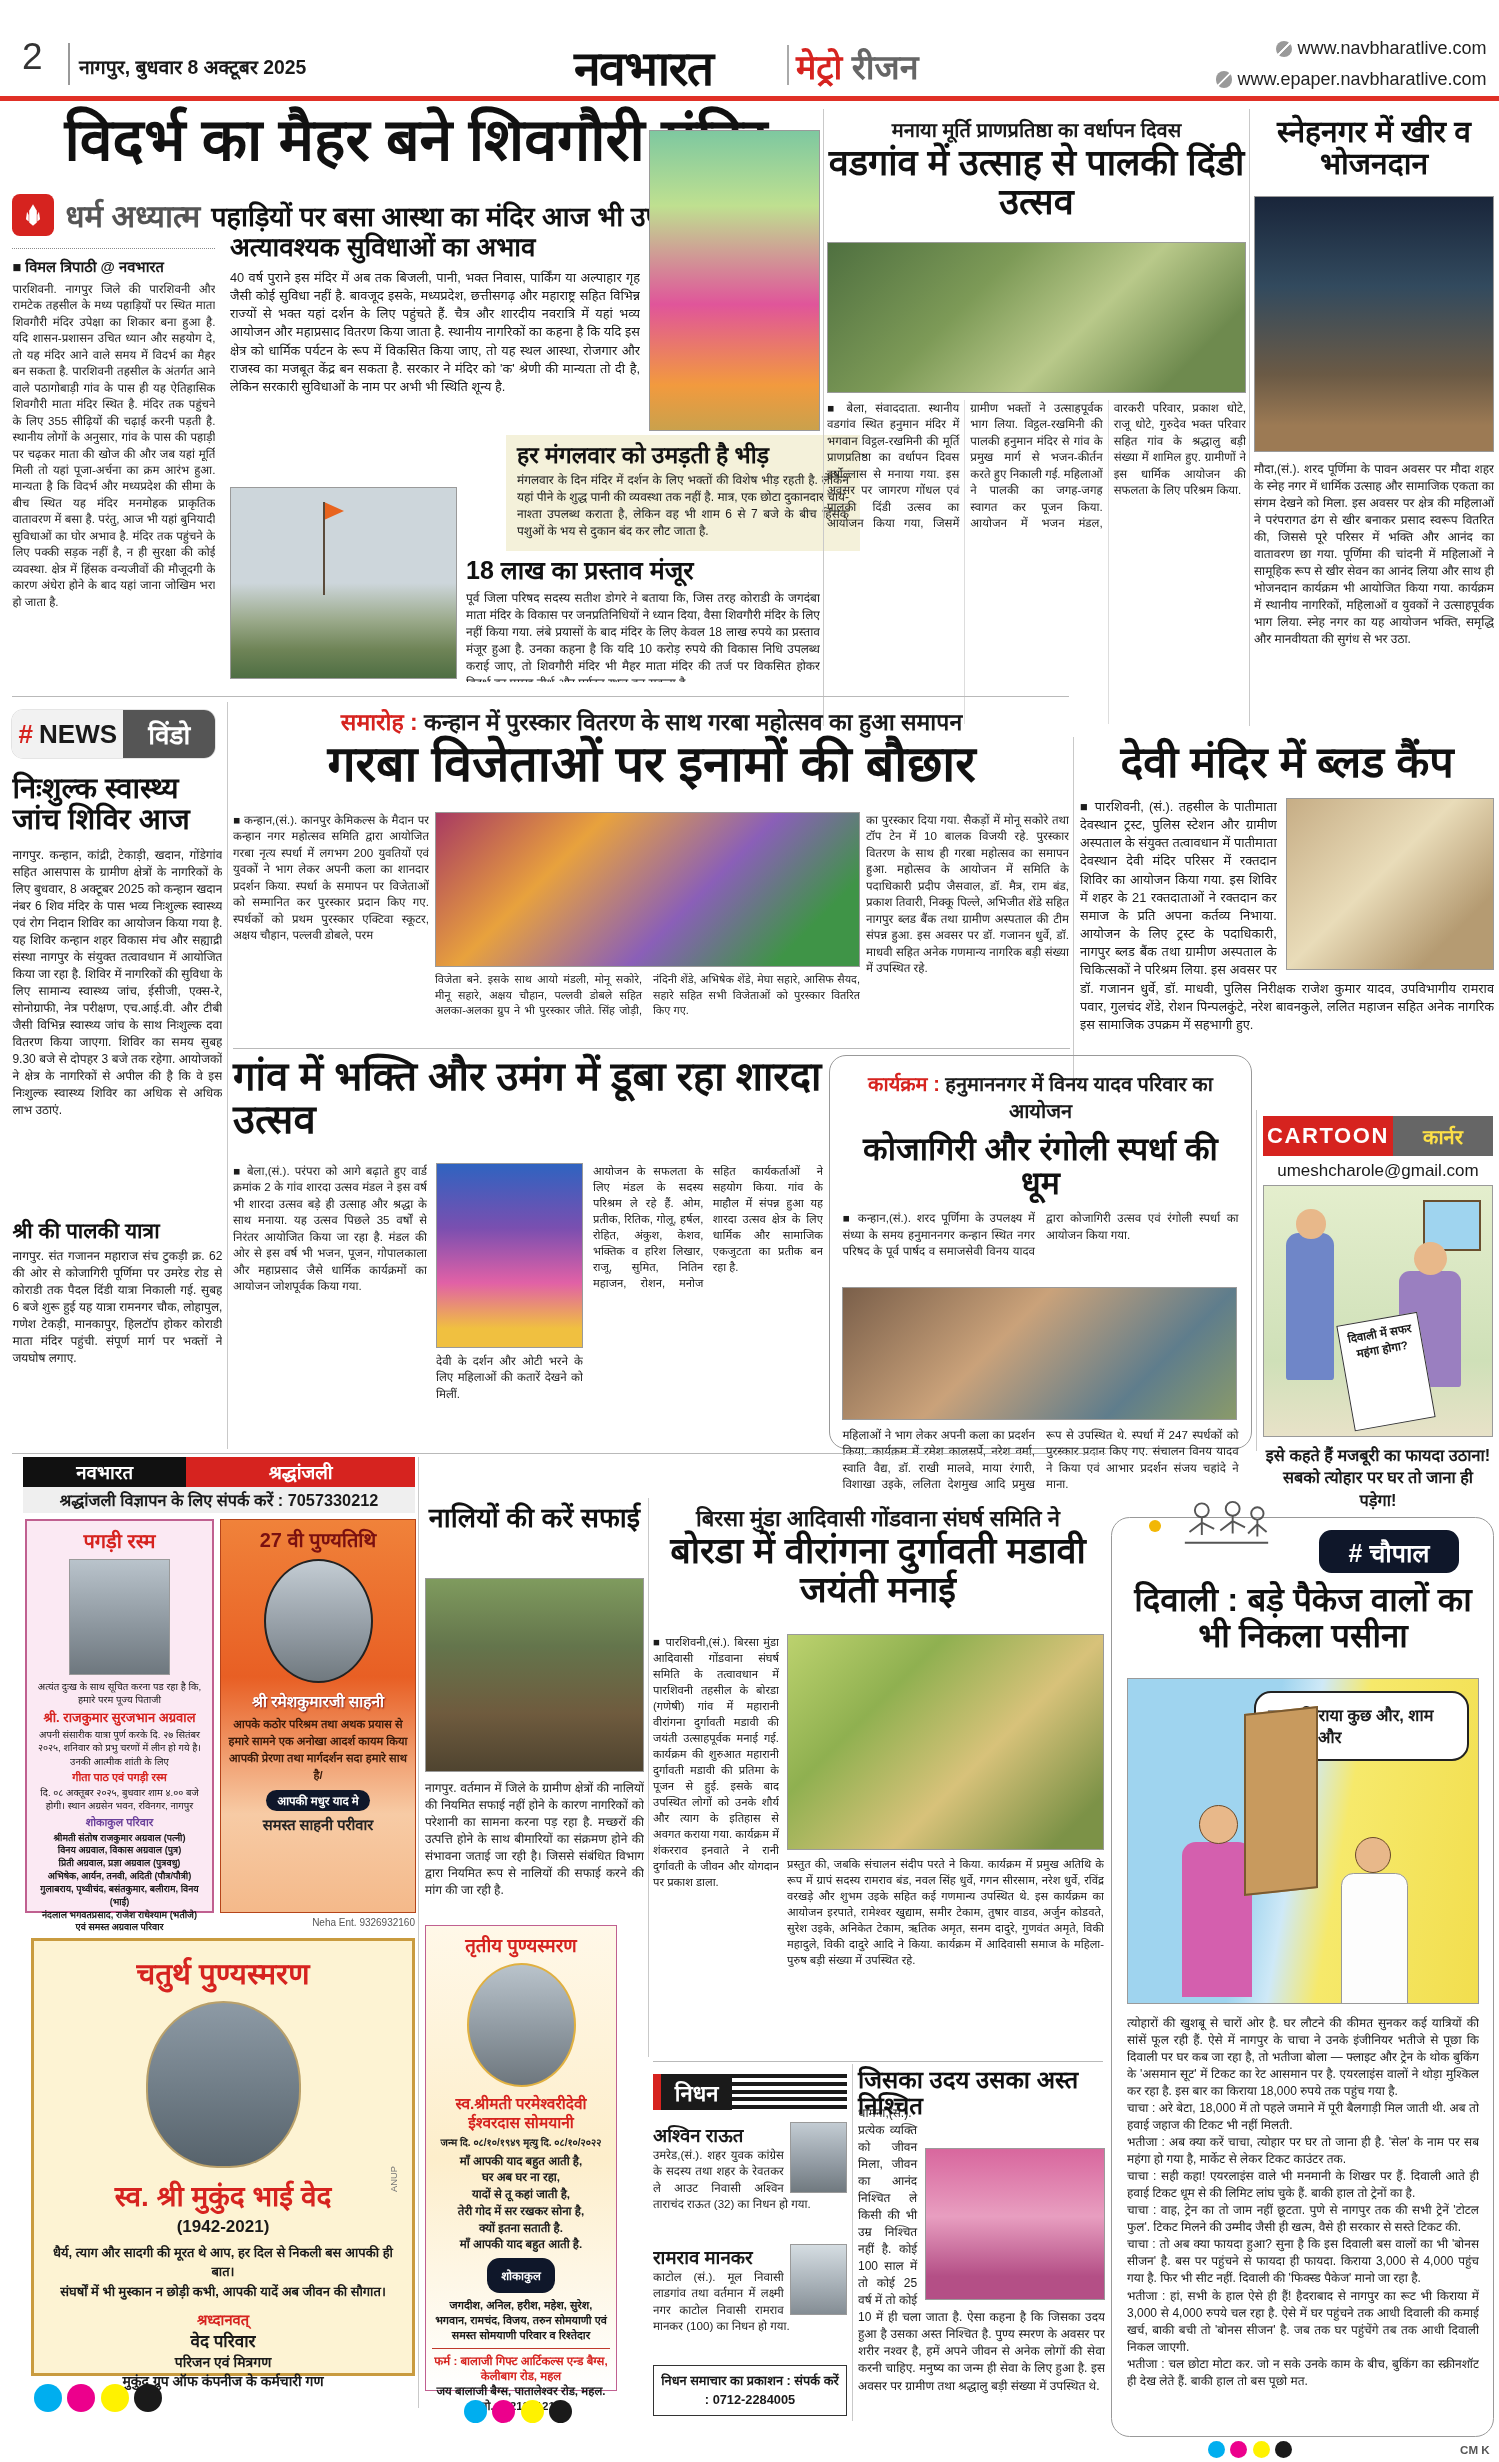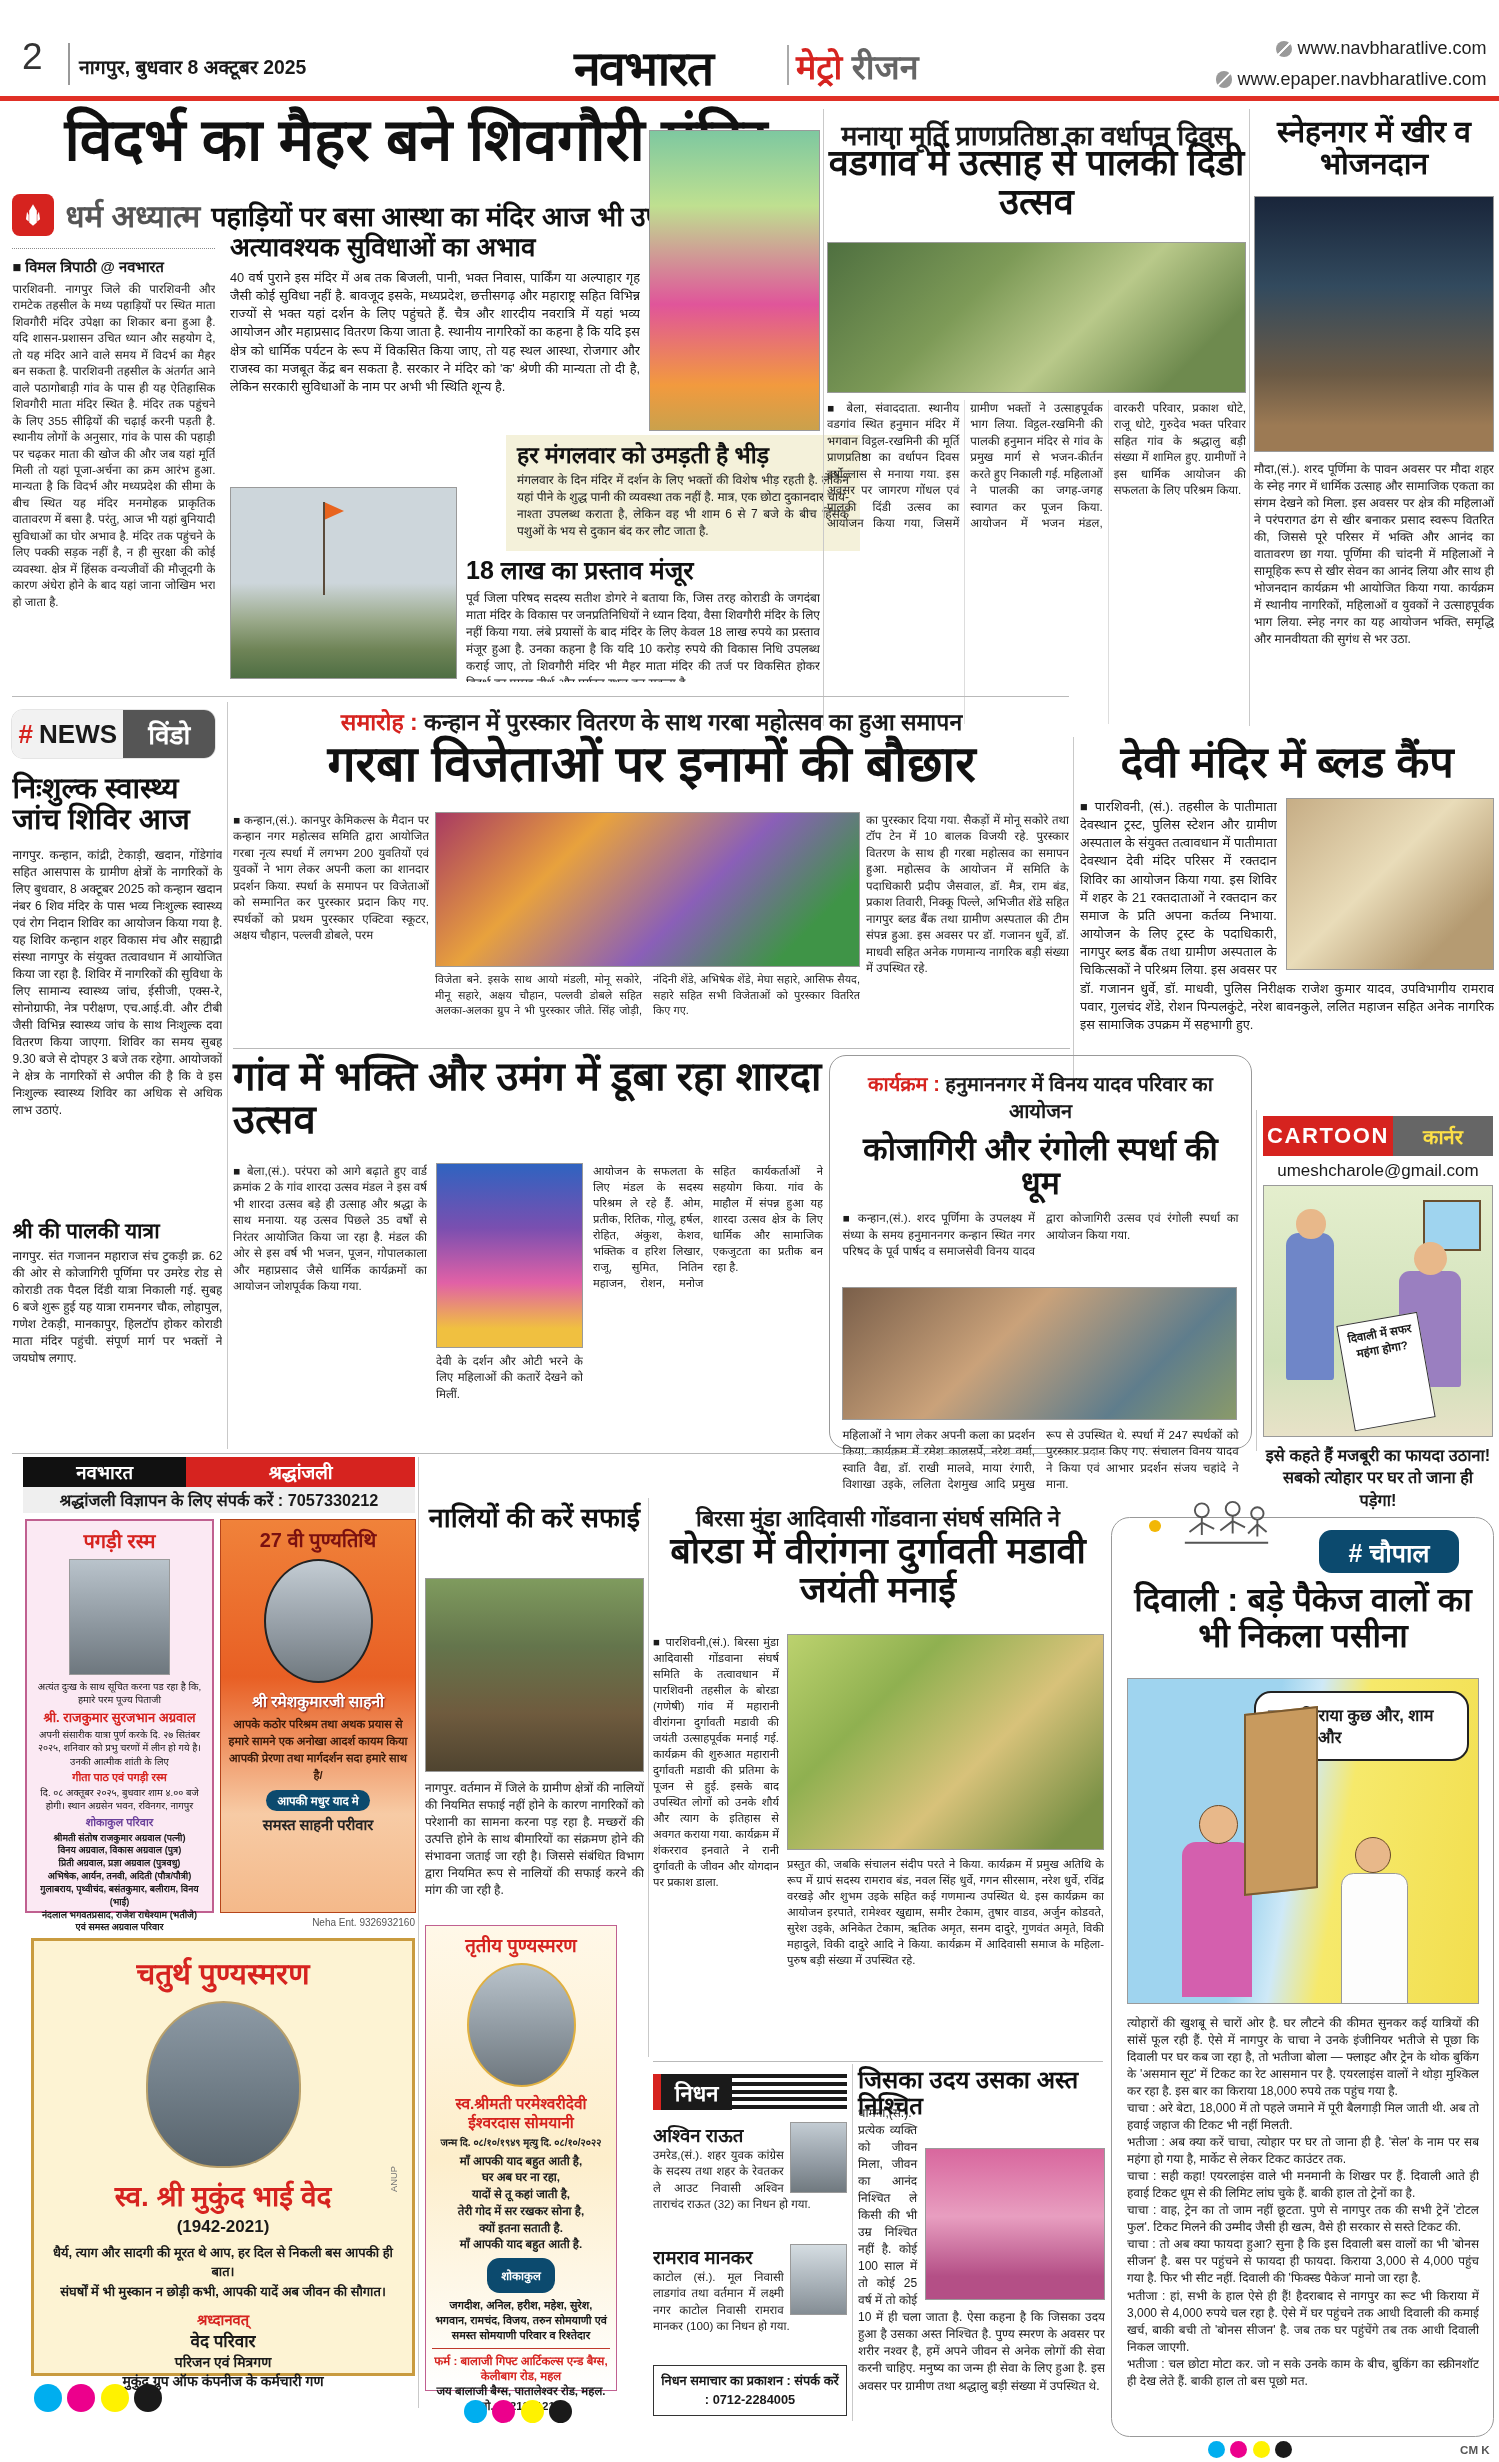--- a/index.html
+++ b/index.html
@@ -11,21 +11,21 @@
   .vrule{position:absolute;width:0.8px;background:#c9c9c9;}
   .hrule{position:absolute;height:0.8px;background:#b9b9b9;}
   .photo{border:0.8px solid #9a9a9a;box-sizing:border-box;}
   .preline{white-space:pre-line;}
   .red{color:#d6231f;}
   .kickline{font-weight:800;}
   .dotline{border-top:1.6px dotted #8a8a8a;}
   .globe{display:inline-block;width:16.3px;height:16.3px;border-radius:50%;background:linear-gradient(135deg,#9a9a9a 45%,#fff 47%,#fff 53%,#9a9a9a 55%);vertical-align:-3.1px;margin-right:5.4px;}
   .badgewrap{display:flex;border-radius:11px;overflow:hidden;box-shadow:0 0 0 0.8px #ddd;}
   .cmyk span{display:inline-block;width:28px;height:28px;border-radius:50%;margin-right:5.4px;}
-  .pill{background:#0c4a6e;color:#fff;font-weight:800;border-radius:11px;display:inline-block;}
+  .pill{background:#0f172a;color:#fff;font-weight:800;border-radius:11px;display:inline-block;}
   .adbox{box-sizing:border-box;}
 </style>
 </head>
 <body>
 
 <div class="abs" style="left:0;top:0;width:1499px;height:103px;">
   <div class="abs" style="left:22px;top:36px;font-size:37px;color:#333;">2</div>
   <div class="abs" style="left:68px;top:43px;width:1.6px;height:42px;background:#999;"></div>
   <div class="abs" style="left:79px;top:53px;font-size:19.4px;font-weight:700;">नागपुर, बुधवार 8 अक्टूबर 2025</div>
   <div class="abs" style="left:574px;top:34px;font-size:48px;font-weight:800;letter-spacing:-1.6px;color:#111;">नवभारत</div>
@@ -64,21 +64,21 @@
   <div class="abs" style="left:92px;top:14px;width:2.3px;height:93px;background:#5a4a3a;"></div>
 </div>
 <div class="abs" style="left:466px;top:435px;width:354px;height:116px;background:#f4f1da;padding:7.8px 11px;box-sizing:border-box;margin-left:40px;">
   <div class="hl" style="font-size:23px;margin-bottom:4.7px;">हर मंगलवार को उमड़ती है भीड़</div>
   <div class="bt" style="font-size:12px;">मंगलवार के दिन मंदिर में दर्शन के लिए भक्तों की विशेष भीड़ रहती है. लेकिन यहां पीने के शुद्ध पानी की व्यवस्था तक नहीं है. मात्र, एक छोटा दुकानदार चाय-नाश्ता उपलब्ध कराता है, लेकिन वह भी शाम 6 से 7 बजे के बीच हिंसक पशुओं के भय से दुकान बंद कर लौट जाता है.</div>
 </div>
 <div class="abs hl" style="left:466px;top:557px;width:354px;font-size:25px;">18 लाख का प्रस्ताव मंजूर</div>
 <div class="abs bt" style="left:466px;top:590px;width:354px;height:92px;font-size:12px;overflow:hidden;">पूर्व जिला परिषद सदस्य सतीश डोगरे ने बताया कि, जिस तरह कोराडी के जगदंबा माता मंदिर के विकास पर जनप्रतिनिधियों ने ध्यान दिया, वैसा शिवगौरी मंदिर के लिए नहीं किया गया. लंबे प्रयासों के बाद मंदिर के लिए केवल 18 लाख रुपये का प्रस्ताव मंजूर हुआ है. उनका कहना है कि यदि 10 करोड़ रुपये की विकास निधि उपलब्ध कराई जाए, तो शिवगौरी मंदिर भी मैहर माता मंदिर की तर्ज पर विकसित होकर विदर्भ का प्रमुख तीर्थ और पर्यटन स्थल बन सकता है.</div>
 
 <div class="vrule" style="left:823px;top:109px;height:617px;"></div>
-<div class="abs ctr" style="left:827px;top:116px;width:419px;font-size:27px;font-weight:700;">मनाया मूर्ति प्राणप्रतिष्ठा का वर्धापन दिवस</div>
+<div class="abs ctr" style="left:827px;top:116px;width:419px;font-size:20px;font-weight:700;">मनाया मूर्ति प्राणप्रतिष्ठा का वर्धापन दिवस</div>
 <div class="abs hl ctr" style="left:827px;top:144px;width:419px;font-size:36px;">वडगांव में उत्साह से पालकी दिंडी उत्सव</div>
 <div class="abs photo" style="left:827px;top:242px;width:419px;height:151px;background:linear-gradient(135deg,#4f7040,#7d9a57 35%,#b9c98a 60%,#6e8a4e 85%);"></div>
 <div class="abs bt" style="left:827px;top:400px;width:419px;height:324px;font-size:11.6px;column-count:3;column-gap:11px;column-rule:0.8px solid #ddd;overflow:hidden;">■ बेला, संवाददाता. स्थानीय वडगांव स्थित हनुमान मंदिर में भगवान विट्ठल-रखमिनी की मूर्ति प्राणप्रतिष्ठा का वर्धापन दिवस हर्षोल्लास से मनाया गया. इस अवसर पर जागरण गोंधल एवं पालकी दिंडी उत्सव का आयोजन किया गया, जिसमें ग्रामीण भक्तों ने उत्साहपूर्वक भाग लिया. विट्ठल-रखमिनी की पालकी हनुमान मंदिर से गांव के प्रमुख मार्ग से भजन-कीर्तन करते हुए निकाली गई. महिलाओं ने पालकी का जगह-जगह स्वागत कर पूजन किया. आयोजन में भजन मंडल, वारकरी परिवार, प्रकाश धोटे, राजू धोटे, गुरुदेव भक्त परिवार सहित गांव के श्रद्धालु बड़ी संख्या में शामिल हुए. ग्रामीणों ने इस धार्मिक आयोजन की सफलता के लिए परिश्रम किया.</div>
 
 <div class="vrule" style="left:1249px;top:109px;height:617px;"></div>
 <div class="abs hl ctr" style="left:1254px;top:116px;width:240px;font-size:30px;">स्नेहनगर में खीर व भोजनदान</div>
 <div class="abs photo" style="left:1254px;top:196px;width:240px;height:256px;background:linear-gradient(180deg,#19253a,#324a5e 35%,#6b5a45 70%,#9c7a54 90%);"></div>
 <div class="abs bt" style="left:1254px;top:461px;width:240px;height:264px;font-size:12px;overflow:hidden;">मौदा,(सं.). शरद पूर्णिमा के पावन अवसर पर मौदा शहर के स्नेह नगर में धार्मिक उत्साह और सामाजिक एकता का संगम देखने को मिला. इस अवसर पर क्षेत्र की महिलाओं ने परंपरागत ढंग से खीर बनाकर प्रसाद स्वरूप वितरित की, जिससे पूरे परिसर में भक्ति और आनंद का वातावरण छा गया. पूर्णिमा की चांदनी में महिलाओं ने सामूहिक रूप से खीर सेवन का आनंद लिया और साथ ही भोजनदान कार्यक्रम भी आयोजित किया गया. कार्यक्रम में स्थानीय नागरिकों, महिलाओं व युवकों ने उत्साहपूर्वक भाग लिया. स्नेह नगर का यह आयोजन भक्ति, समृद्धि और मानवीयता की सुगंध से भर उठा.</div>
 
 <div class="hrule" style="left:12.4px;top:696px;width:1057px;"></div>

